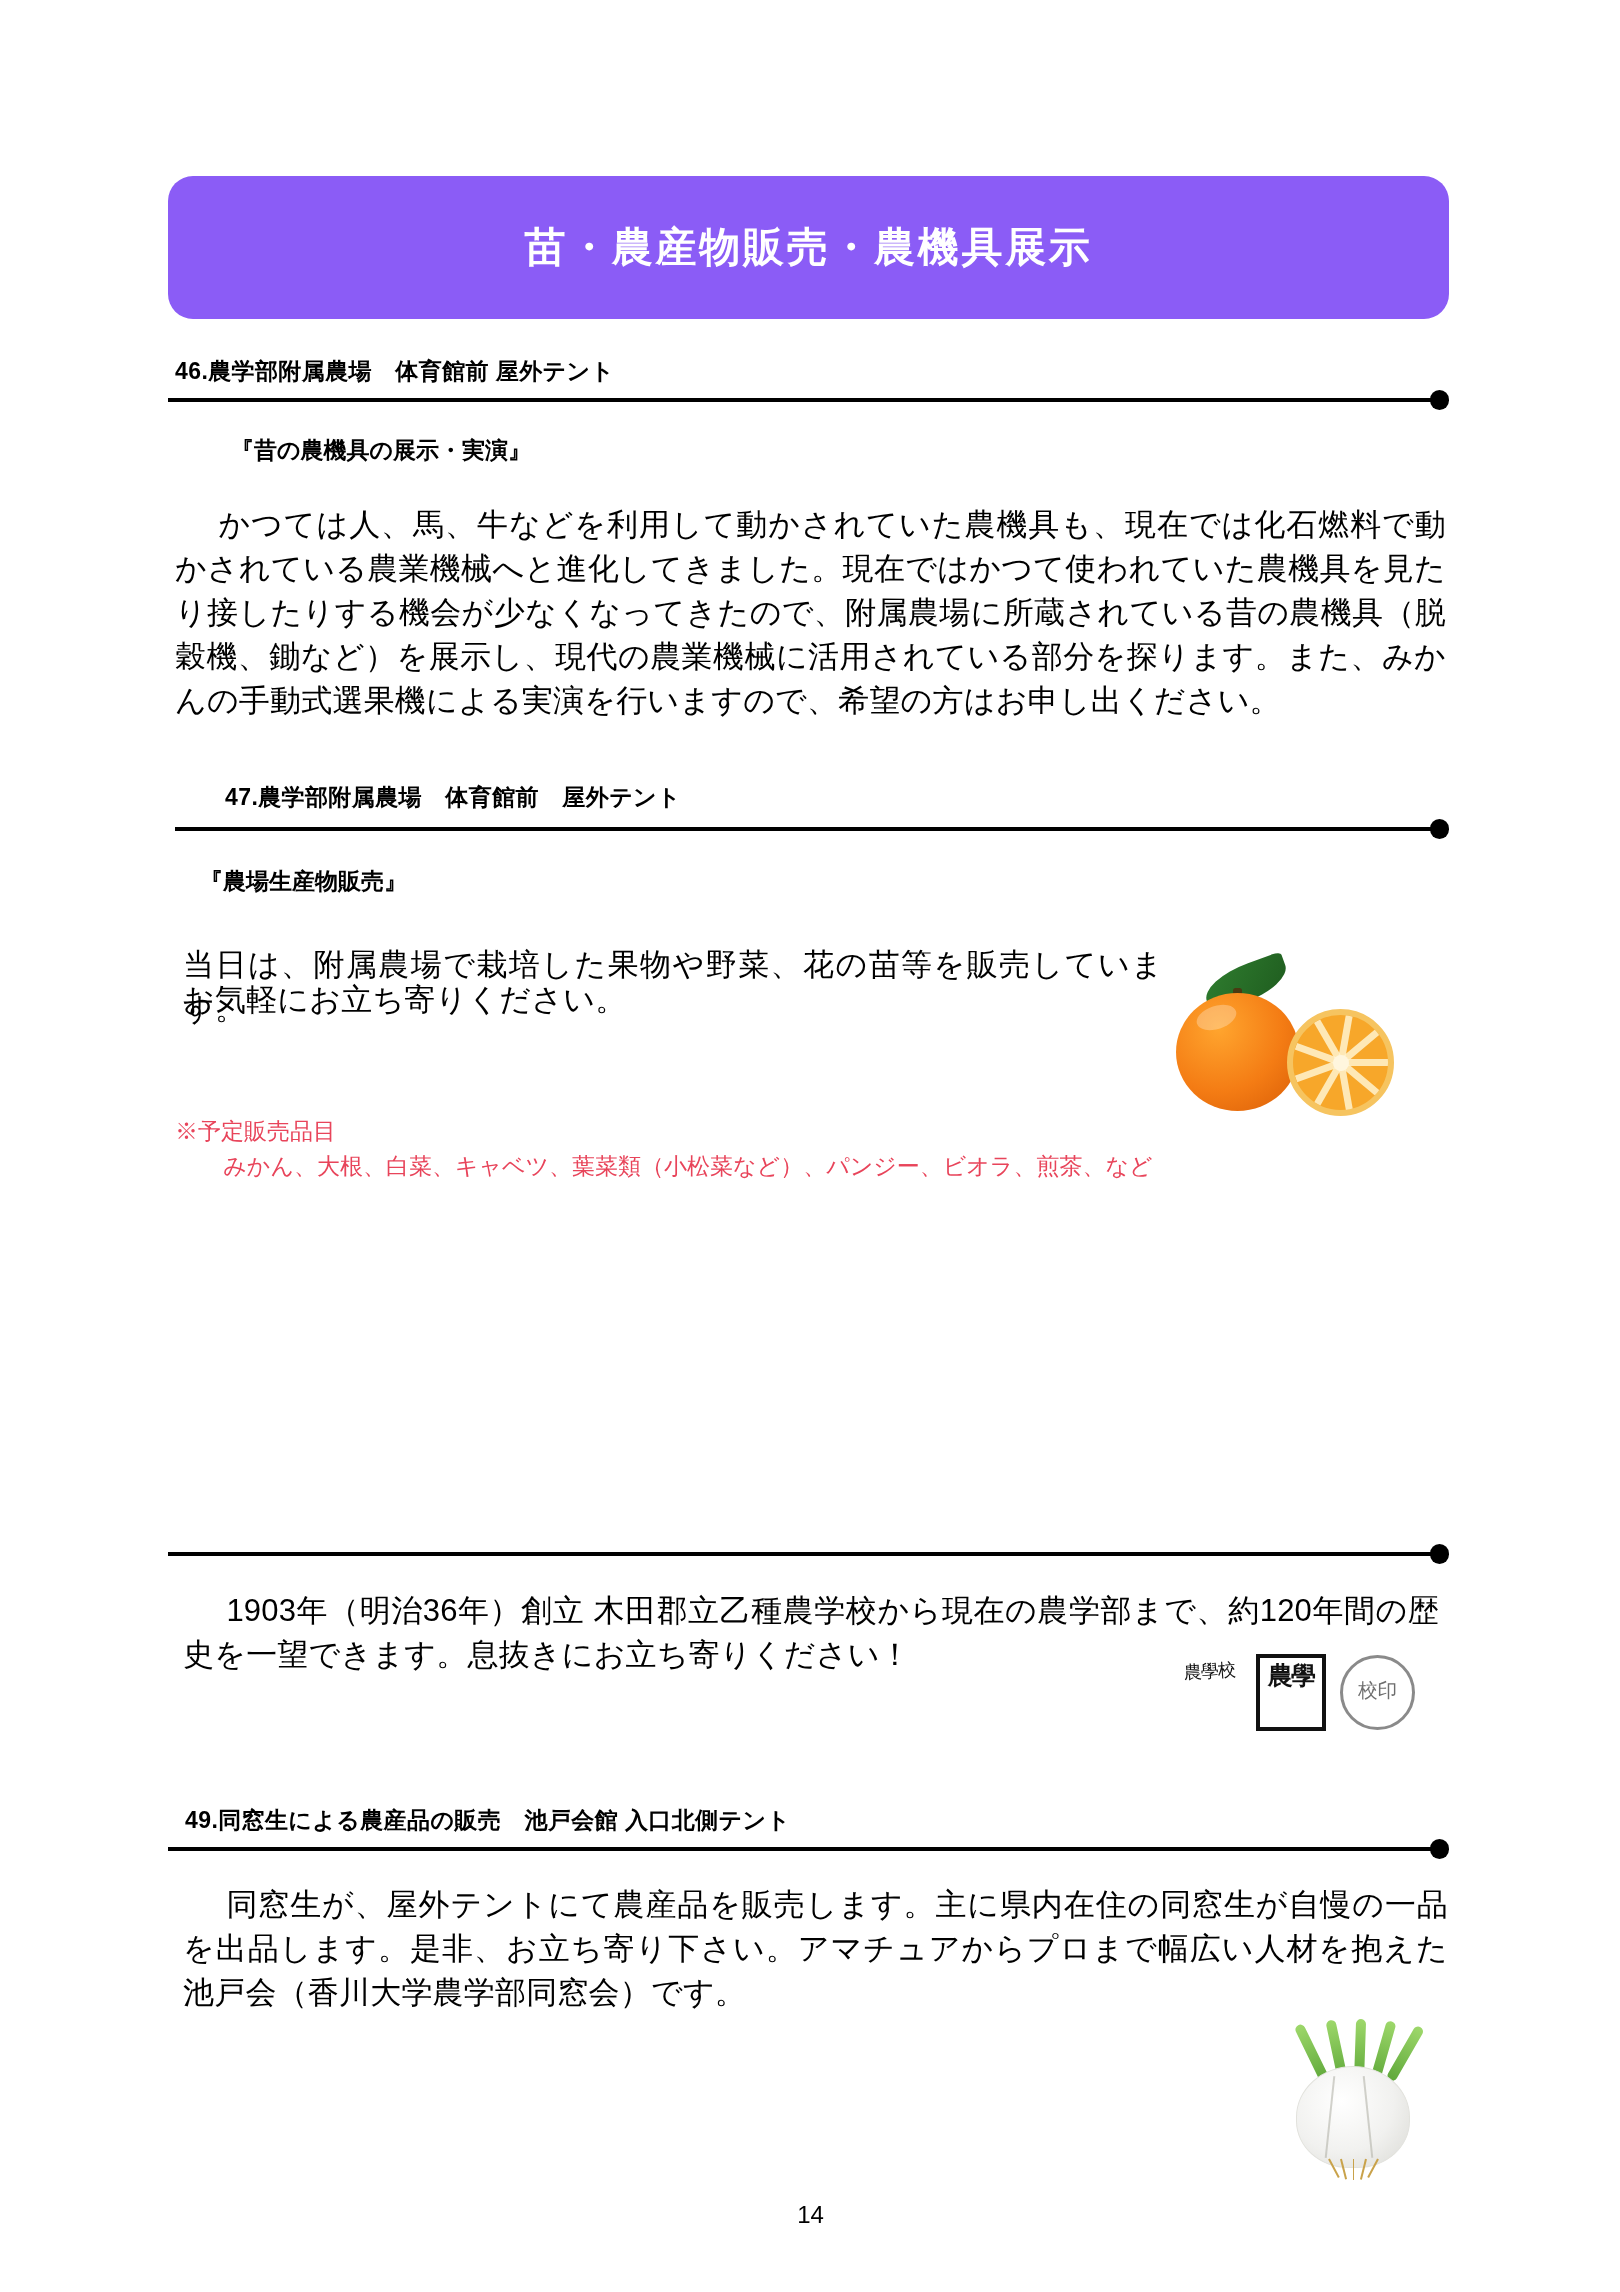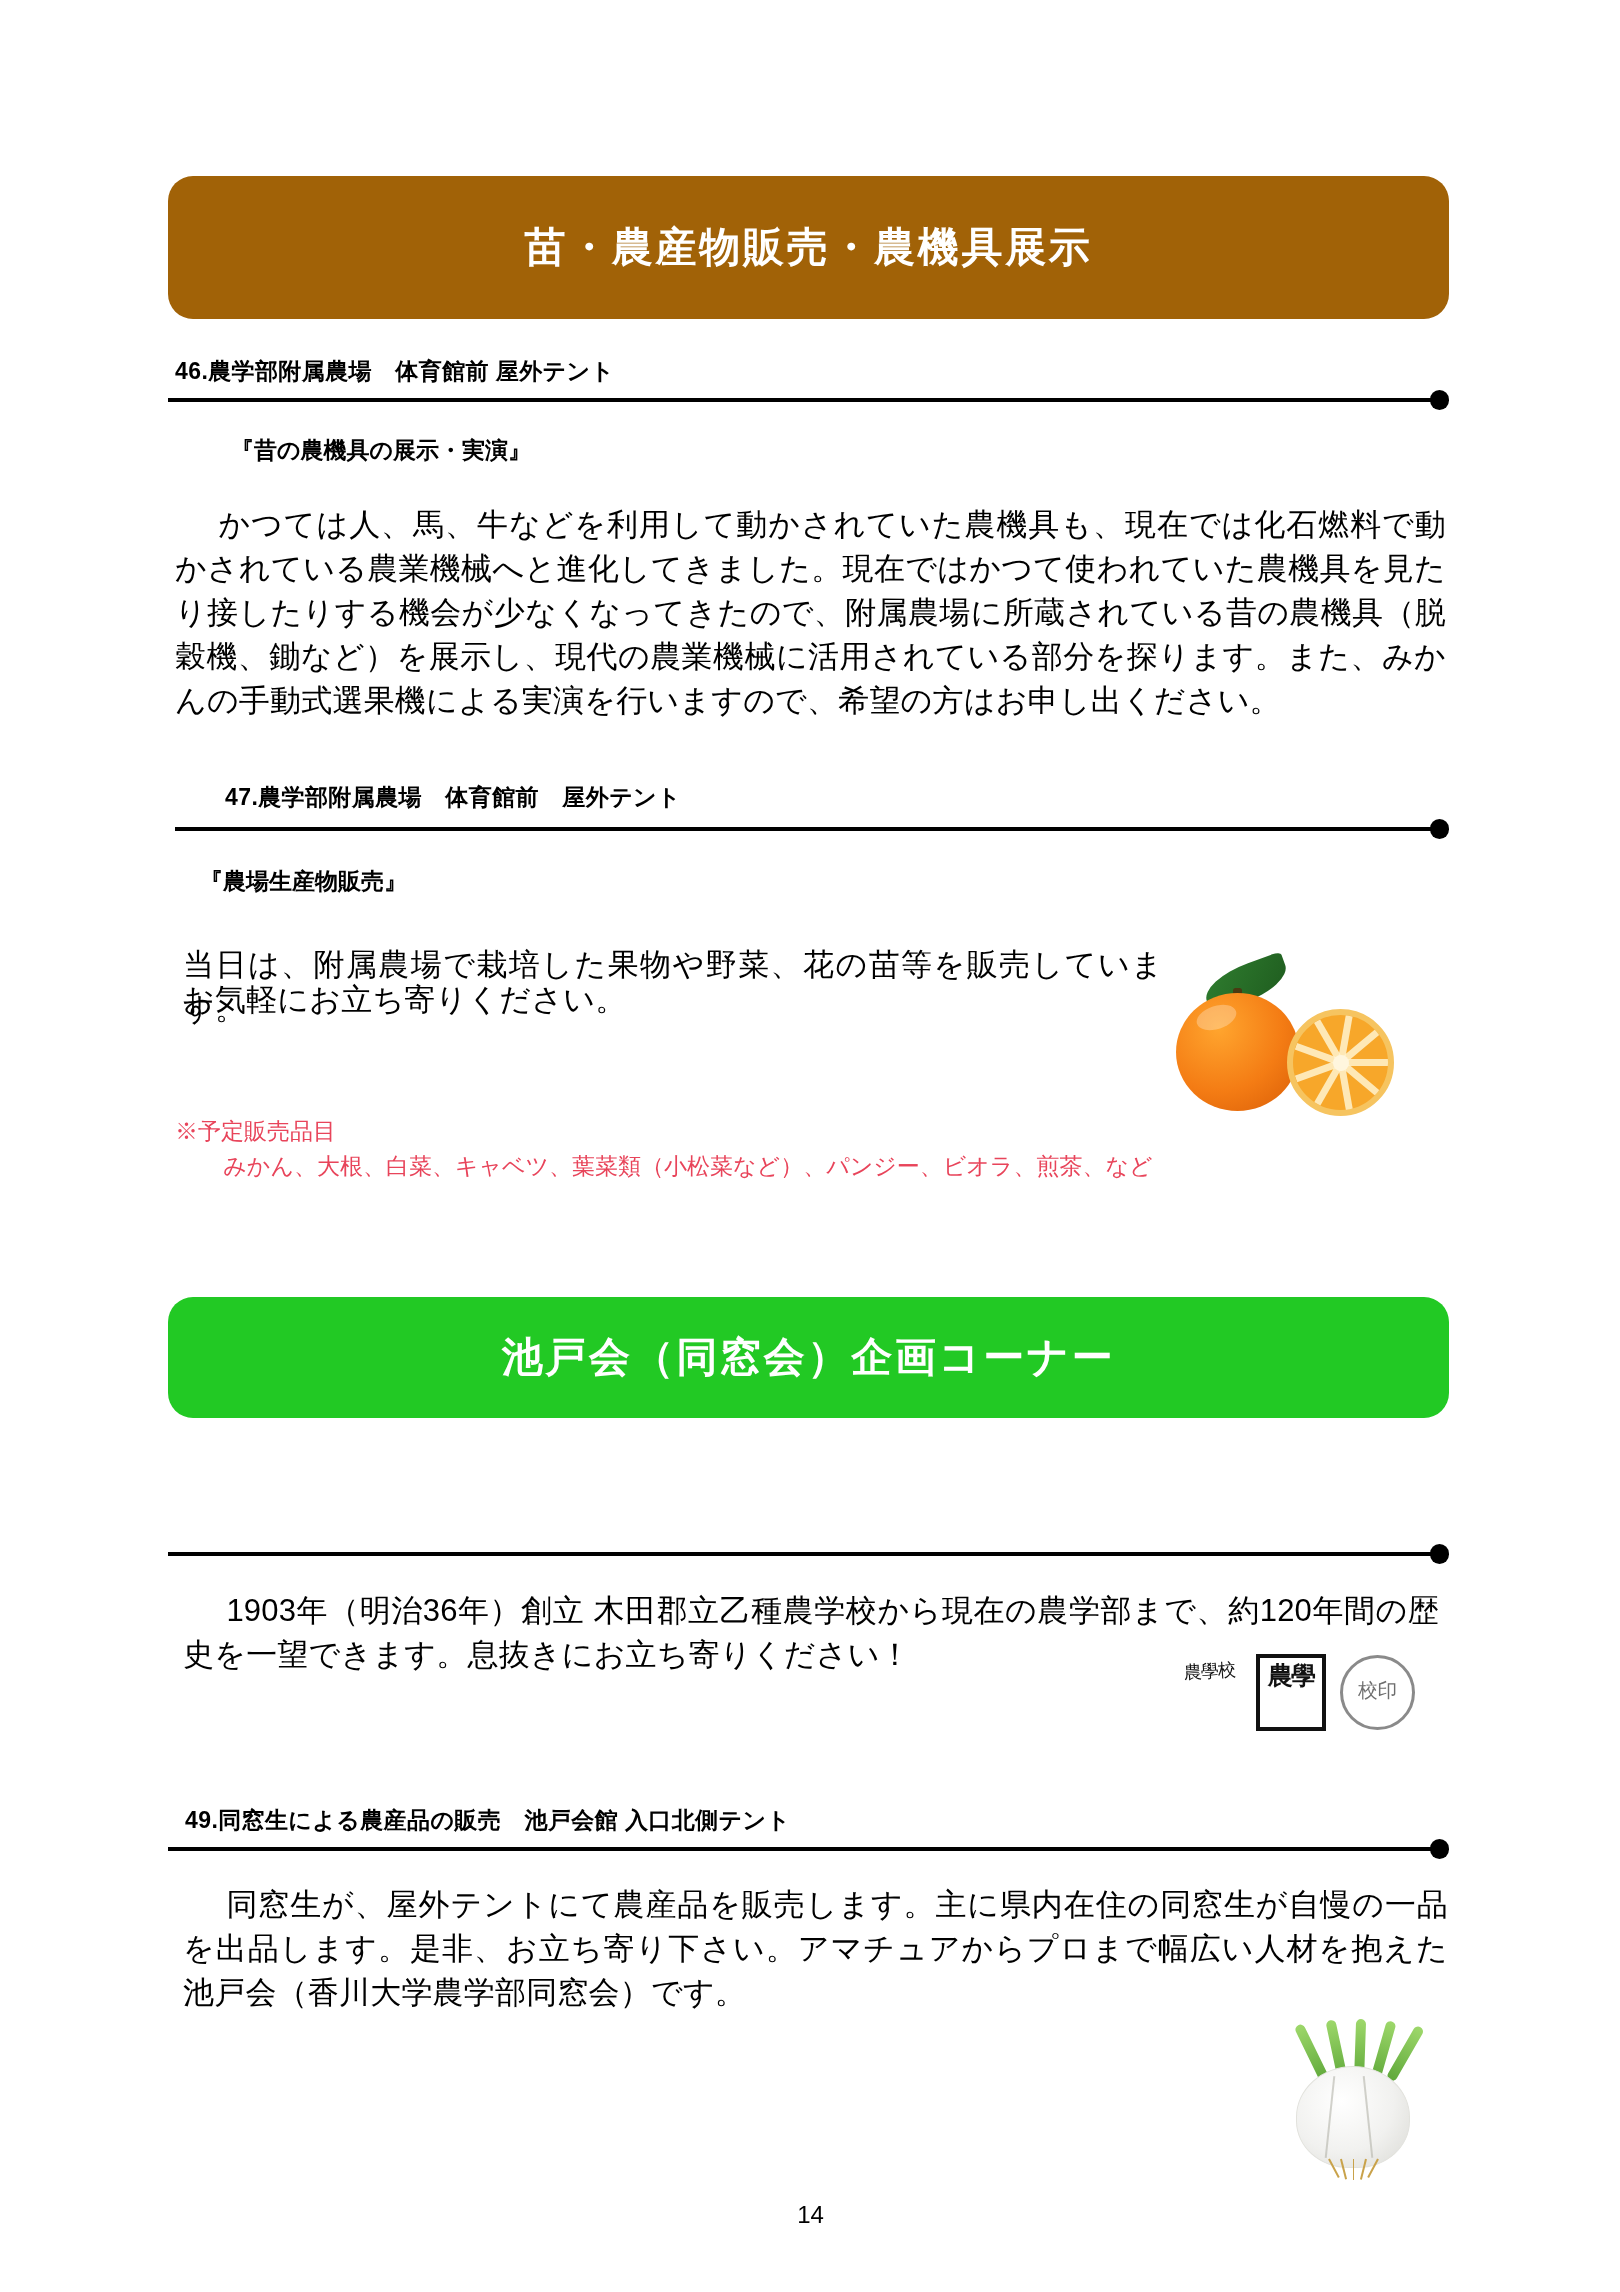--- a/index.html
+++ b/index.html
@@ -29,21 +29,21 @@
     display: flex;
     align-items: center;
     justify-content: center;
     text-align: center;
   }
   .banner-navy {
     left: 168px;
     top: 176px;
     width: 1281px;
     height: 143px;
-    background: #a16207;
+    background: #8b5cf6;
   }
   .banner-green {
     left: 168px;
     top: 1297px;
     width: 1281px;
     height: 121px;
     background: #22c924;
   }
   .banner-title {
     color: #ffffff;
@@ -339,23 +339,20 @@
       <span class="seg" style="transform:rotate(320deg);"></span>
       <span class="core"></span>
     </div>
   </div>
 
   <div class="note-red" style="left:175px; top:1114px; width:1274px;">
     <span>※予定販売品目</span>
     <span class="line2">みかん、大根、白菜、キャベツ、葉菜類（小松菜など）、パンジー、ビオラ、煎茶、など</span>
   </div>
 
-  <div class="banner banner-green">
-    <div class="banner-title">池戸会（同窓会）企画コーナー</div>
-  </div>
 
   <div class="rule" style="left:168px; top:1552px; width:1274px;">
     <span class="dot"></span>
   </div>
 
   <div class="body-text indent" style="left:183px; top:1589px; width:1256px;">1903年（明治36年）創立 木田郡立乙種農学校から現在の農学部まで、約120年間の歴史を一望できます。息抜きにお立ち寄りください！</div>
 
   <div class="seals">
     <div class="seal seal-a">農學校</div>
     <div class="seal seal-b">農學</div>

